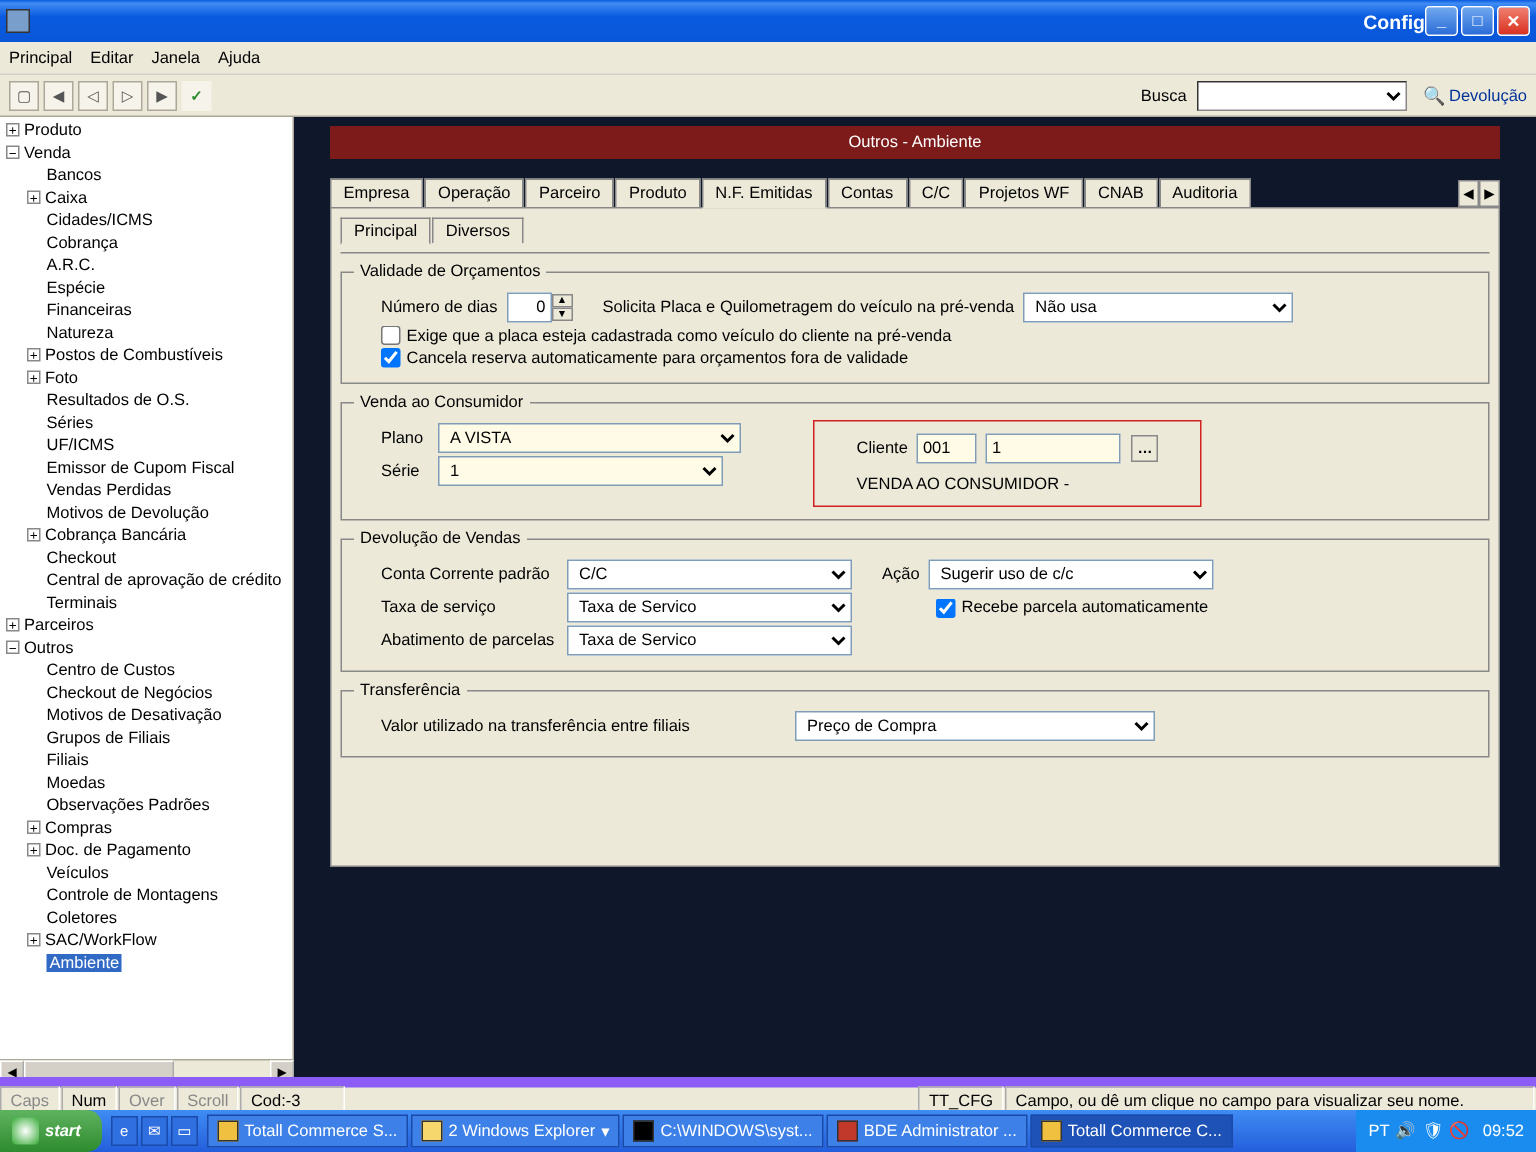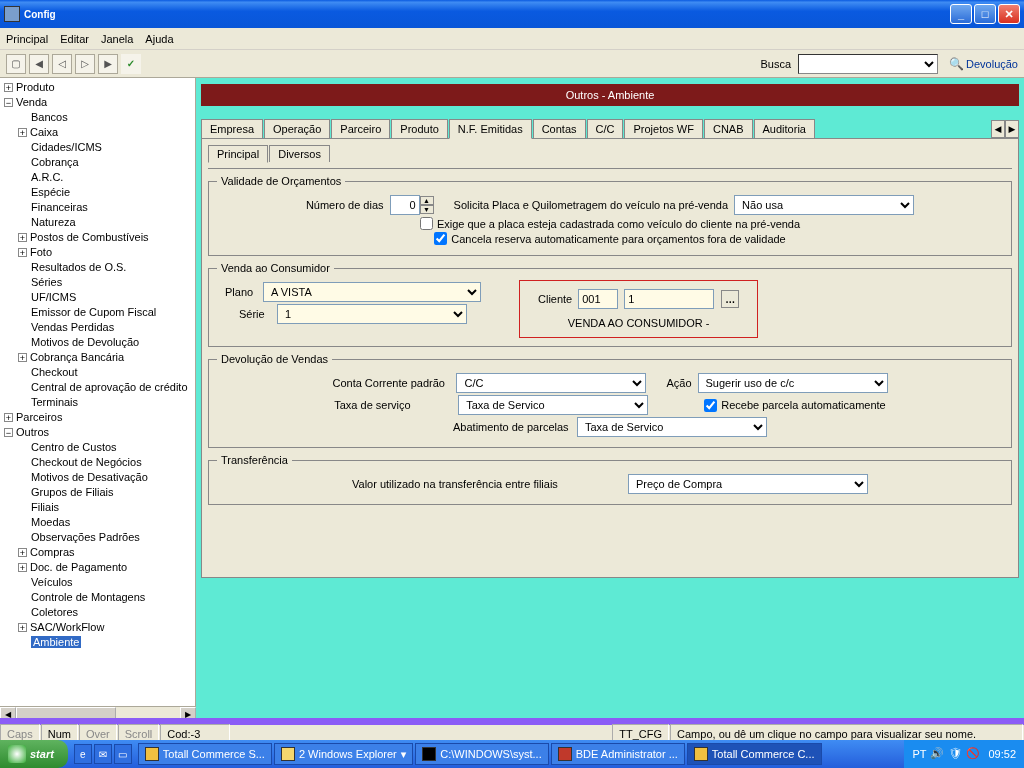--- a/index.html
+++ b/index.html
@@ -1,20 +1,20 @@
 <!DOCTYPE html>
 <html><head>
 <meta charset="utf-8">
 <style>
 * { box-sizing: border-box; margin: 0; padding: 0; font-family: Tahoma, sans-serif; font-size: 11px; }
 body { width: 1024px; height: 768px; background: #ece9d8; overflow: hidden; position: relative; }
 
 .titlebar { height: 28px; background: linear-gradient(#0a5ae0 0%, #3f8cf3 8%, #0a5ae0 40%, #0956d8 100%); display: flex; align-items: center; padding: 0 4px; color: white; font-weight: bold; }
 .titlebar .ticon { width: 16px; height: 16px; background: #7a9ecc; margin-right: 4px; border: 1px solid #333; }
-.titlebar .title { flex: 1; font-size: 10px; }
+.titlebar .title { flex: 1; font-size: 13px; text-align: right; }
 .win-btns { display: flex; gap: 2px; }
 .win-btn { width: 22px; height: 20px; border: 1px solid #fff; border-radius: 3px; display: flex; align-items: center; justify-content: center; font-weight: bold; font-size: 11px; }
 .win-min, .win-max { background: linear-gradient(#6fa8ef, #2b6cd8); color: #fff; }
 .win-close { background: linear-gradient(#f08070, #d83020); color: #fff; }
 
 .menubar { height: 22px; background: #ece9d8; display: flex; align-items: center; padding: 0 6px; gap: 12px; border-bottom: 1px solid #d4d0c8; }
 .menubar span { cursor: default; }
 
 .toolbar { height: 28px; background: #ece9d8; display: flex; align-items: center; padding: 2px 6px; border-bottom: 1px solid #aca899; gap: 3px; }
 .tbtn { width: 20px; height: 20px; border: 1px solid #aca899; background: #f5f3ea; display:flex; align-items:center; justify-content:center; font-size:10px; color:#555;}
@@ -29,38 +29,38 @@
 .tree ul { list-style: none; padding-left: 14px; }
 .tree > ul { padding-left: 2px; }
 .tree li { white-space: nowrap; line-height: 15px; cursor:default; }
 .tree .tog { display:inline-block; width:9px; height:9px; border:1px solid #888; text-align:center; line-height:8px; font-size:9px; margin-right:3px; background:#fff; color:#000;}
 .tree .pad { display:inline-block; width:13px; }
 .tree .sel { background:#316ac5; color:#fff; padding:0 2px; }
 .tree-scroll { width: 196px; height: 16px; border-top: 1px solid #aca899; background: #ece9d8; display:flex; }
 .tree-scroll .thumb { width:100px; height:100%; background:#d4d0c8; border:1px outset #fff;}
 .tree-scroll .arr { width:16px; height:100%; background:#d4d0c8; border:1px outset #fff; display:flex; align-items:center; justify-content:center; font-size:8px;}
 
-.content { flex: 1; padding: 6px 5px; background: #5eead4; overflow:hidden;}
+.content { flex: 1; padding: 6px 24px; background: #0f172a; overflow:hidden;}
 .section-hdr { background: #7d1a1a; color: #fff; text-align: center; height: 22px; line-height: 22px; font-size: 11px; margin-bottom: 10px; }
 
 .tabs { display: flex; align-items: flex-end; height: 22px; }
 .tab { padding: 3px 8px; border: 1px solid #888; border-bottom: none; background: #ece9d8; margin-right: 1px; position:relative; cursor:default;}
 .tab.active { background: #ece9d8; border-bottom: 1px solid #ece9d8; margin-bottom: -1px; z-index:2;}
 .tab-arrows { margin-left:auto; display:flex; }
 .tab-arrows div { width:14px; height:18px; border:1px solid #888; background:#ece9d8; display:flex; align-items:center; justify-content:center; font-size:9px;}
 .tab-panel { border: 1px solid #888; padding: 6px; background: #ece9d8; min-height: 440px;}
 
 .subtabs { display:flex; margin-bottom:6px;}
 .subtab { padding: 2px 8px; border: 1px solid #888; border-bottom:none; background:#ece9d8; margin-right:1px;}
 .subtab.active { border-bottom:1px solid #ece9d8; margin-bottom:-1px; z-index:2; position:relative;}
 .subpanel { border-top:1px solid #888; padding-top:6px;}
 
 fieldset { border: 1px solid #888; padding: 6px 8px 8px; margin-bottom: 6px; }
 legend { padding: 0 4px; font-size:11px; }
-.row { display: flex; align-items: center; gap: 6px; margin: 2px 8px; flex-wrap:wrap;justify-content:center;}
+.row { display: flex; align-items: center; gap: 6px; margin: 2px 18px; flex-wrap:wrap;}
 .lbl { min-width: 0; }
 input[type=text], select { height: 20px; border: 1px solid #7f9db9; background: #fffbe6; font-size:11px; padding: 1px 3px;}
 input[type=text].white, select.white { background:#fff; }
 .spinner { display:flex; align-items:center; }
 .spinner input { width:30px; text-align:right;}
 .spinner .spbtns { display:flex; flex-direction:column; }
 .spinner .spbtns div { width:14px; height:9px; border:1px solid #888; background:#ece9d8; font-size:7px; line-height:7px; text-align:center;}
 .chk { display:flex; align-items:center; gap:4px; }
 .chk input { width:13px; height:13px; }
 
@@ -226,21 +226,21 @@
               <span>Cancela reserva automaticamente para orçamentos fora de validade</span>
             </div>
         </fieldset>
 
         <fieldset>
           <legend>Venda ao Consumidor</legend>
           <div style="display:flex; gap:30px;">
             <div>
               <div class="row">
                   <span class="lbl" style="width:32px;">Plano</span>
-                <select style="width:218px;"><option>A VISTA</option></select>
+                <select style="width:202px;"><option>A VISTA</option></select>
                 </div>
               <div class="row">
                   <span class="lbl" style="width:32px;">Série</span>
                 <select style="width:190px;"><option>1</option></select>
                 </div>
             </div>
             <div class="highlight-box">
               <div class="row">
                 <span>Cliente</span>
                 <input type="text" style="width: 40px;" value="001">

